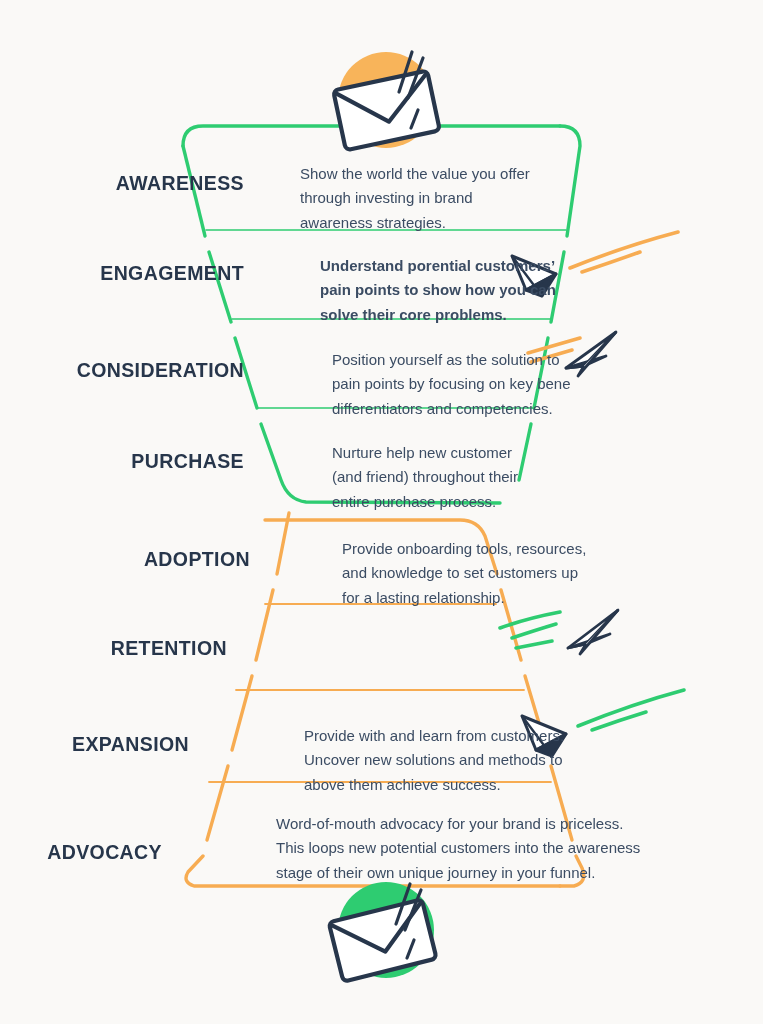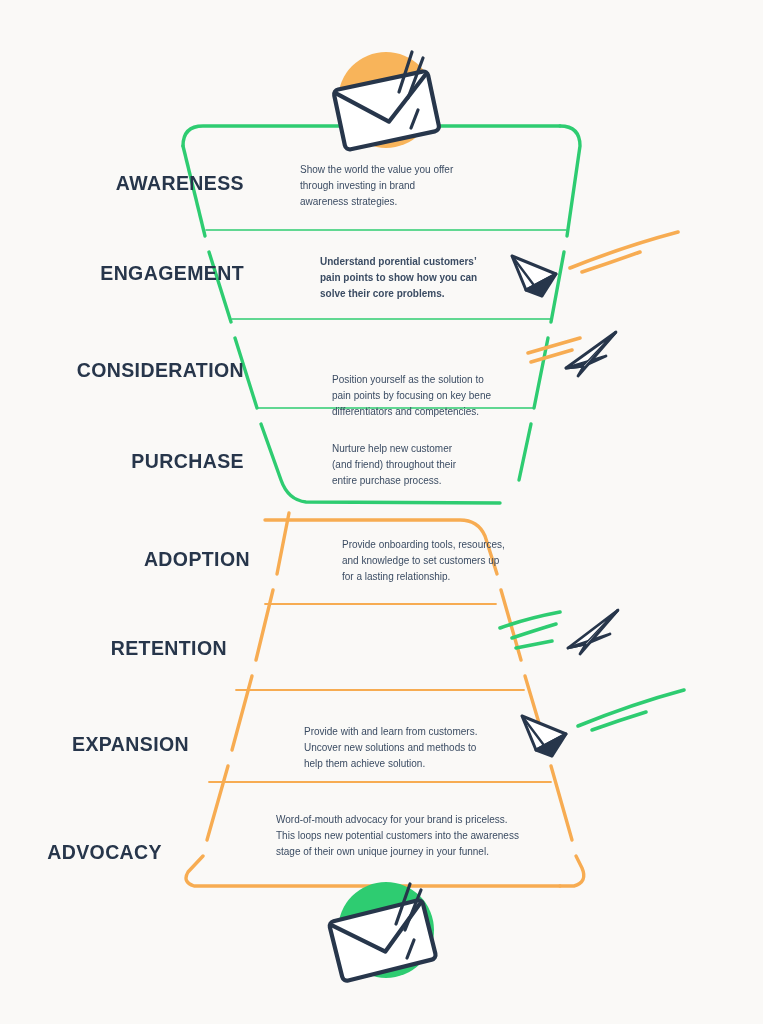--- a/index.html
+++ b/index.html
@@ -32,21 +32,21 @@
     font-weight: bold;
     font-size: 19.5px;
     letter-spacing: 0.4px;
     color: #27364B;
     white-space: nowrap;
     line-height: 1;
   }
   .stage-desc {
     position: absolute;
     font-family: "Liberation Sans", sans-serif;
-    font-size: 10px;
+    font-size: 15px;
     line-height: 1.62;
     color: #36476180;
     color: #3B4C63;
   }
   .stage-desc div { white-space: nowrap; }
 </style>
 </head>
 <body>
 
 <div id="funnel-root">
@@ -188,21 +188,21 @@
     <div>through investing in brand</div>
     <div>awareness strategies.</div>
   </div>
 
   <div class="stage-desc" style="left:320px; top:254px;font-weight:bold;">
     <div>Understand porential customers’</div>
     <div>pain points to show how you can</div>
     <div>solve their core problems.</div>
   </div>
 
-  <div class="stage-desc" style="left:332px; top:348px;margin-top:24px;">
+  <div class="stage-desc" style="left:332px; top:348px;">
     <div>Position yourself as the solution to</div>
     <div>pain points by focusing on key bene</div>
     <div>differentiators and competencies.</div>
   </div>
 
   <div class="stage-desc" style="left:332px; top:441px;">
     <div>Nurture help new customer</div>
     <div>(and friend) throughout their</div>
     <div>entire purchase process.</div>
   </div>
@@ -210,21 +210,21 @@
   <div class="stage-desc" style="left:342px; top:537px;">
     <div>Provide onboarding tools, resources,</div>
     <div>and knowledge to set customers up</div>
     <div>for a lasting relationship.</div>
   </div>
 
 
   <div class="stage-desc" style="left:304px; top:724px;">
     <div>Provide with and learn from customers.</div>
     <div>Uncover new solutions and methods to</div>
-    <div>help them achieve solution.</div>
+    <div>above them achieve success.</div>
   </div>
 
   <div class="stage-desc" style="left:276px; top:812px;">
     <div>Word-of-mouth advocacy for your brand is priceless.</div>
     <div>This loops new potential customers into the awareness</div>
     <div>stage of their own unique journey in your funnel.</div>
   </div>
 
 </div>
 

